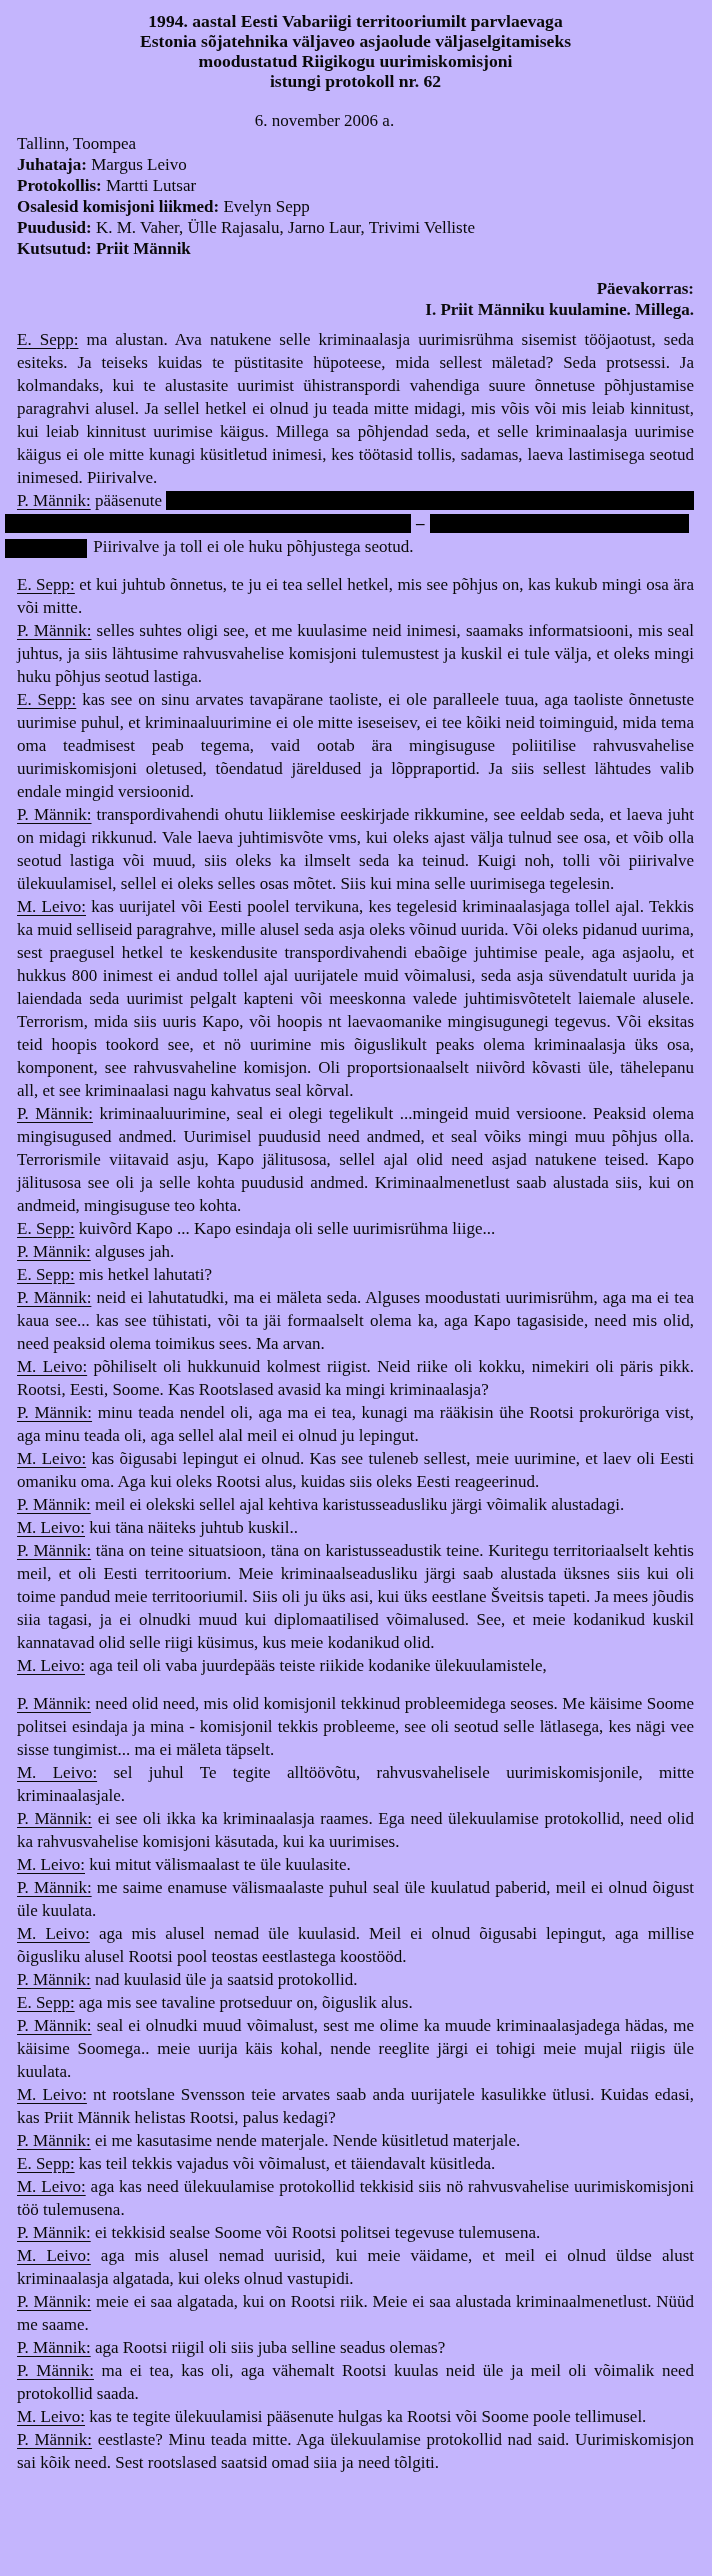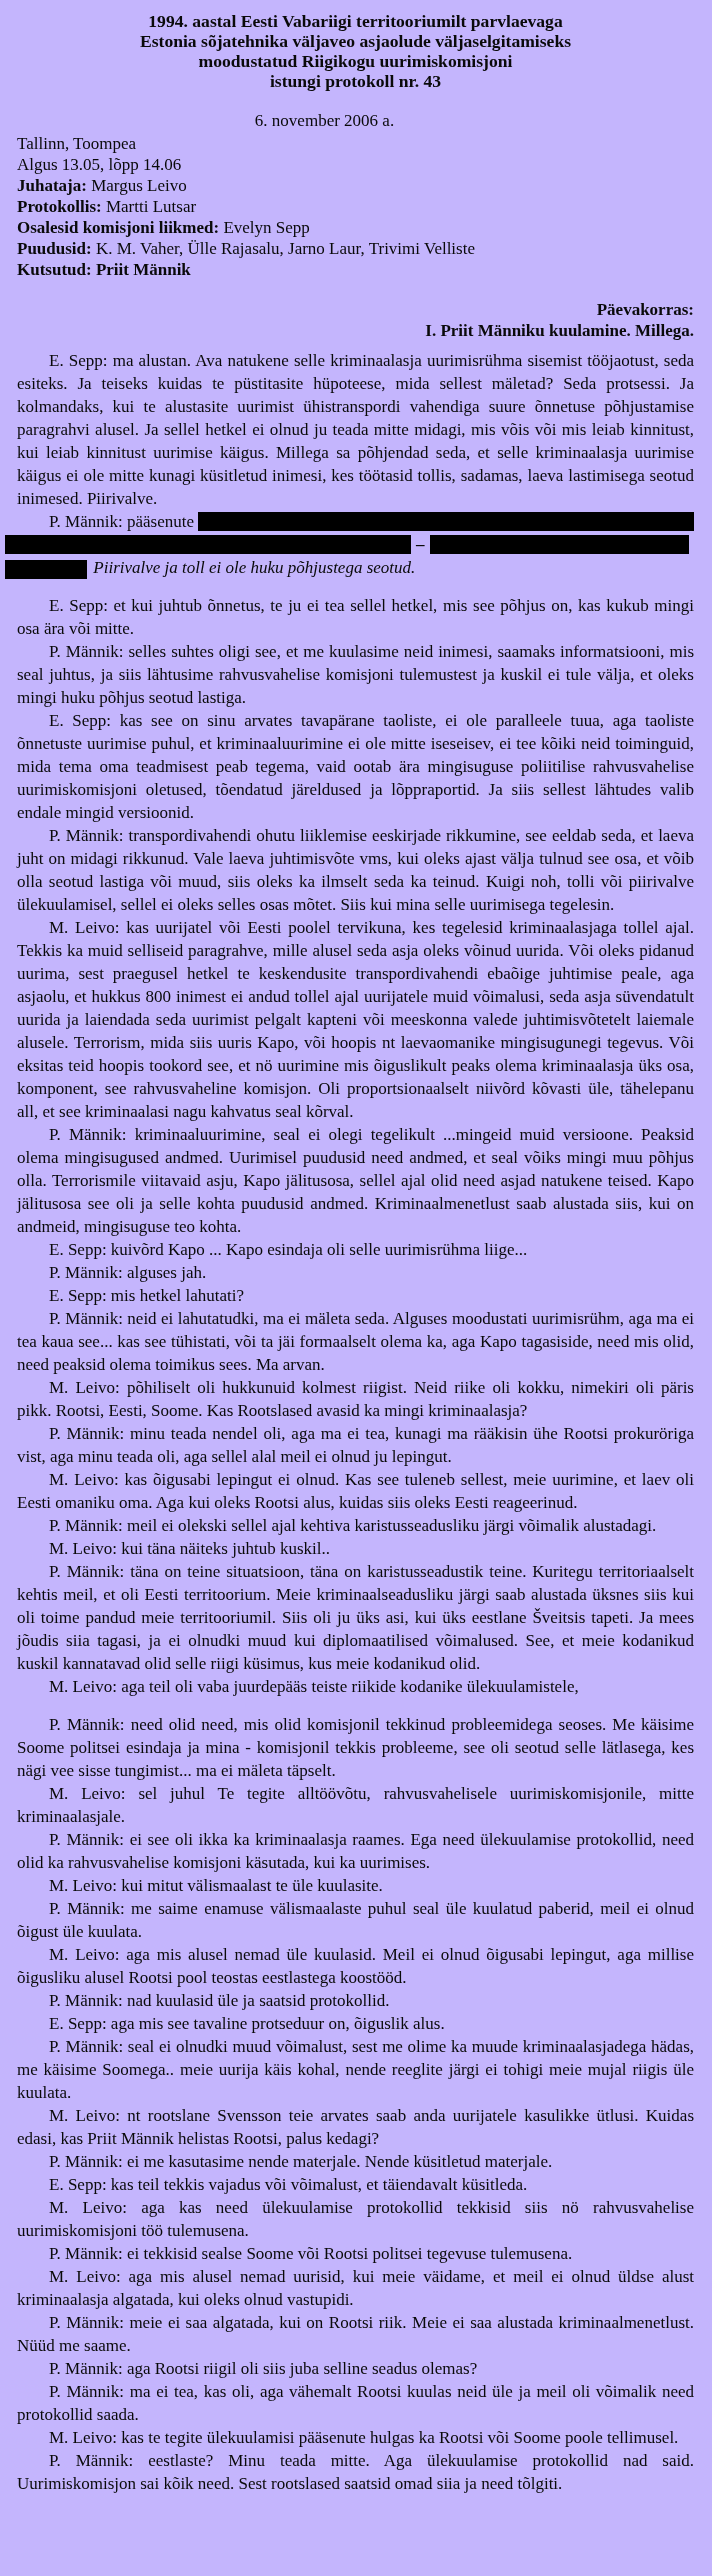--- a/index.html
+++ b/index.html
@@ -19,50 +19,49 @@
   .date-line { text-align: center; padding-right: 62px; font-size: 17px; margin-top: 20px; line-height: 20px; }
   .meta { margin-top: 1.3px; font-size: 17px; line-height: 21px; }
   .meta-label { font-weight: 700; }
   .bold { font-weight: 700; text-align: right; }
   .agenda { margin-top: 19px; font-size: 17px; line-height: 21.4px; }
   .agenda-item { margin-top: 0; }
   .dialogue { margin-top: 7.6px; font-size: 17px; line-height: 23px; }
   .para { margin: 0; text-align: justify; }
   .para.gap { margin-top: 15px; }
   .speaker {
+    text-decoration: underline;
     text-decoration-thickness: 1.3px;
     text-underline-offset: 2.5px;
-    margin-left: 32px;
   }
   
   .rline1, .rline2 { display: flex; align-items: center; }
   .rline2 { margin-left: -12px; margin-right: 5px; }
-  .rline3 { margin-left: -12px; font-style: italic; }
+  .rline3 { margin-left: -12px; }
   .bar { display: inline-block; background: #000; height: 19px; vertical-align: middle; }
   .bar.fill { flex: 1 1 auto; }
   .bar.l2a { width: 406px; }
   .bar.l3 { width: 82px; margin-right: 6.3px; }
   .redact-dash { padding: 0 5px; font-weight: 700; }
   .rline1 .pretext { white-space: pre; }
 </style>
 </head>
 <body>
 
 <div class="page">
   <header>
     <div class="title">
       <div>1994. aastal Eesti Vabariigi territooriumilt parvlaevaga</div>
       <div>Estonia sõjatehnika väljaveo asjaolude väljaselgitamiseks</div>
       <div>moodustatud Riigikogu uurimiskomisjoni</div>
-      <div>istungi protokoll nr. 43</div>
+      <div>istungi protokoll nr. 62</div>
     </div>
     <div class="date-line">6. november  2006 a.</div>
     <div class="meta">
         <div class="meta-line"><span>Tallinn, Toompea</span></div>
-        <div class="meta-line"><span>Algus 13.05, lõpp 14.06</span></div>
         <div class="meta-line"><span class="meta-label">Juhataja:</span> <span>Margus Leivo</span></div>
         <div class="meta-line"><span class="meta-label">Protokollis:</span> <span>Martti Lutsar</span></div>
         <div class="meta-line"><span class="meta-label">Osalesid  komisjoni liikmed:</span> <span>  Evelyn Sepp</span></div>
         <div class="meta-line"><span class="meta-label">Puudusid:</span> <span>K. M. Vaher, Ülle Rajasalu, Jarno Laur, Trivimi Velliste</span></div>
         <div class="meta-line"><span class="meta-label">Kutsutud:</span> <span class="bold">Priit Männik</span></div>
       </div>
   </header>
 
   <section class="agenda">
     <div class="bold">Päevakorras:</div>

